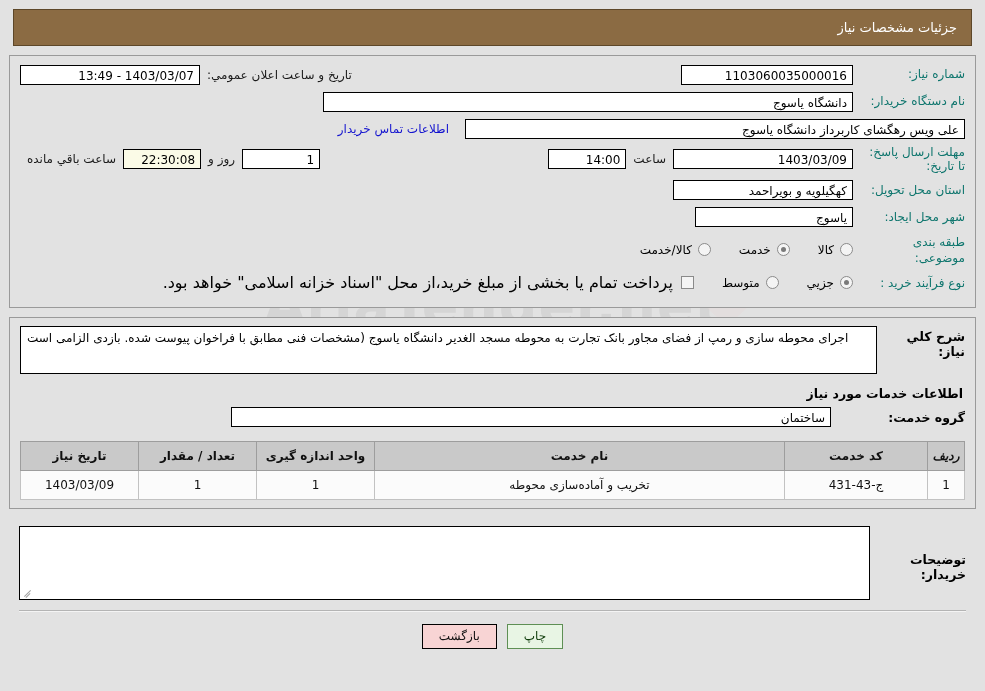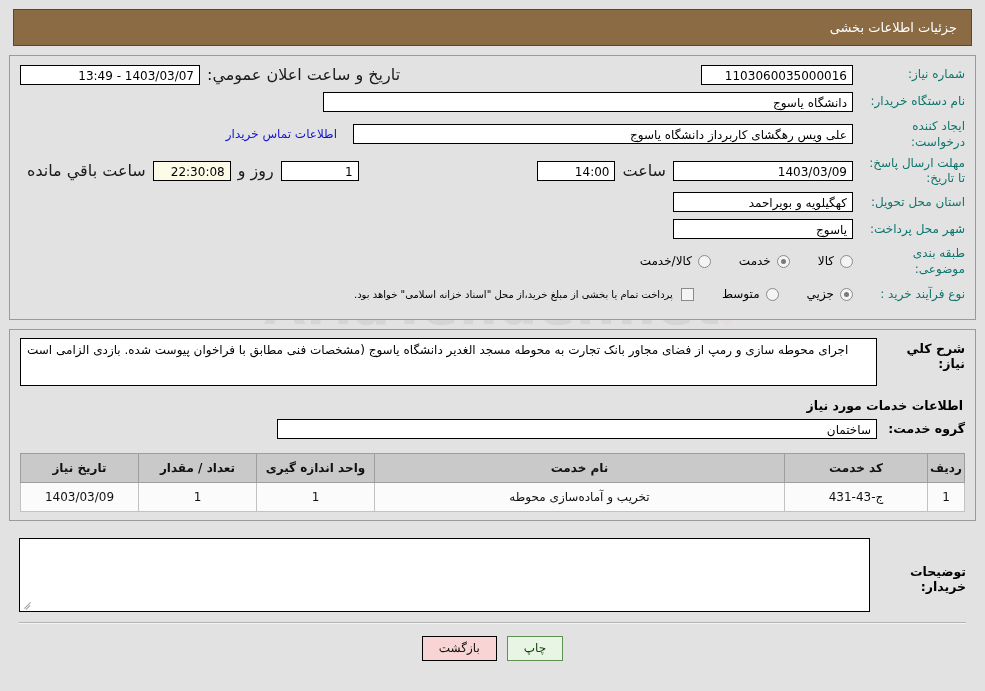--- a/index.html
+++ b/index.html
@@ -130,33 +130,33 @@
     font-size: 12px;
     padding: 0 5px;
     box-sizing: border-box;
     text-align: right;
     white-space: nowrap;
     overflow: hidden;
   }
   .fld.center { text-align: right; }
   .fld.cream { background: #fbfbe7; }
 
-  .w-need   { width: 152px; }
+  .w-need   { width: 172px; }
   .w-org    { width: 530px; }
   .w-create { width: 500px; }
   .w-date   { width: 180px; }
   .w-time   { width: 78px; }
   .w-days   { width: 78px; }
   .w-count  { width: 78px; }
   .w-prov   { width: 180px; }
-  .w-city   { width: 180px; }
+  .w-city   { width: 158px; }
   .w-group  { width: 600px; }
 
   .mini-lbl {
-    font-size: 16px;
+    font-size: 12px;
     padding: 0 7px;
     white-space: nowrap;
     color: #1a1a1a;
   }
   .link {
     color: #1414cf;
     font-size: 12px;
     padding-right: 16px;
     white-space: nowrap;
     cursor: pointer;
@@ -196,21 +196,21 @@
     text-align: center;
   }
   .chk {
     width: 13px; height: 13px;
     border: 1px solid #8a8a8a;
     background: #f4f4f4;
     box-sizing: border-box;
     flex: 0 0 13px;
   }
   .pay-note {
-    font-size: 10px;
+    font-size: 16px;
     padding-right: 8px;
     white-space: nowrap;
   }
 
   
   .desc-row { display: flex; flex-direction: row; align-items: flex-start; }
   .desc-lbl {
     width: 88px; flex: 0 0 88px;
     font-weight: bold;
     font-size: 12.5px;
@@ -257,20 +257,21 @@
   }
 
   .group-row { display: flex; flex-direction: row; align-items: center; margin: 6px 0 0 0;}
   .group-lbl {
     font-weight: bold;
     font-size: 12.5px;
     width: 88px; flex: 0 0 88px;
     text-align: right;
     padding-left: 8px;
     box-sizing: border-box;
+    margin-left: 46px;
   }
 
   
   table.svc {
     border-collapse: collapse;
     width: 100%;
     margin-top: 14px;
     font-size: 12px;
     table-layout: fixed;
   }
@@ -284,21 +285,21 @@
     color: #111;
   }
   table.svc td {
     background: #fbfbfb;
     border: 1px solid #c2c2c2;
     height: 26px;
     text-align: center;
     font-size: 12px;
     color: #111;
   }
-  .c-row  { width: 34px; }
+  .c-row  { width: 34px; font-style: italic; }
   .c-code { width: 140px; }
   .c-name { width: auto; }
   .c-unit { width: 115px; }
   .c-qty  { width: 115px; }
   .c-date { width: 115px; }
 
   
   .notes-row {
     display: flex;
     flex-direction: row;
@@ -353,40 +354,39 @@
 
 <div class="watermark">
   <div class="wm-shield"></div>
   <div class="wm-v"></div>
   <div class="wm-text">AriaTender.net</div>
 </div>
 
 <div class="page">
 
   <div class="titlebar">
-    <span class="t">جزئیات اطلاعات بخشی</span>
+    <span class="t">جزئیات مشخصات نیاز</span>
   </div>
 
   <div class="panel">
 
     <div class="row">
       <span class="lbl">شماره نیاز:</span>
       <span class="fld w-need center">1103060035000016</span>
       <span class="spacer"></span>
       <span class="mini-lbl">تاریخ و ساعت اعلان عمومي:</span>
       <span class="fld w-date center">1403/03/07 - 13:49</span>
     </div>
 
     <div class="row">
       <span class="lbl">نام دستگاه خریدار:</span>
       <span class="fld w-org">دانشگاه یاسوج</span>
     </div>
 
     <div class="row">
-      <span class="lbl">ایجاد کننده درخواست:</span>
       <span class="fld w-create">علی ویس رهگشای کاربرداز دانشگاه یاسوج</span>
       <span class="link">اطلاعات تماس خریدار</span>
     </div>
 
     <div class="row">
       <span class="lbl lbl-2l">مهلت ارسال پاسخ: تا تاریخ:</span>
       <span class="fld w-date center">1403/03/09</span>
       <span class="mini-lbl">ساعت</span>
       <span class="fld w-time center">14:00</span>
       <span class="spacer"></span>
@@ -395,21 +395,21 @@
       <span class="fld w-count center cream">22:30:08</span>
       <span class="mini-lbl">ساعت باقي مانده</span>
     </div>
 
     <div class="row">
       <span class="lbl">استان محل تحویل:</span>
       <span class="fld w-prov">کهگیلویه و بویراحمد</span>
     </div>
 
     <div class="row">
-      <span class="lbl">شهر محل پرداخت:</span>
+      <span class="lbl">شهر محل ایجاد:</span>
       <span class="fld w-city">یاسوج</span>
     </div>
 
     <div class="row">
       <span class="lbl">طبقه بندی موضوعی:</span>
       <span class="radio-group">
         <span class="radio-item">
           <span class="radio"></span>
           <span class="rl">کالا</span>
         </span>

